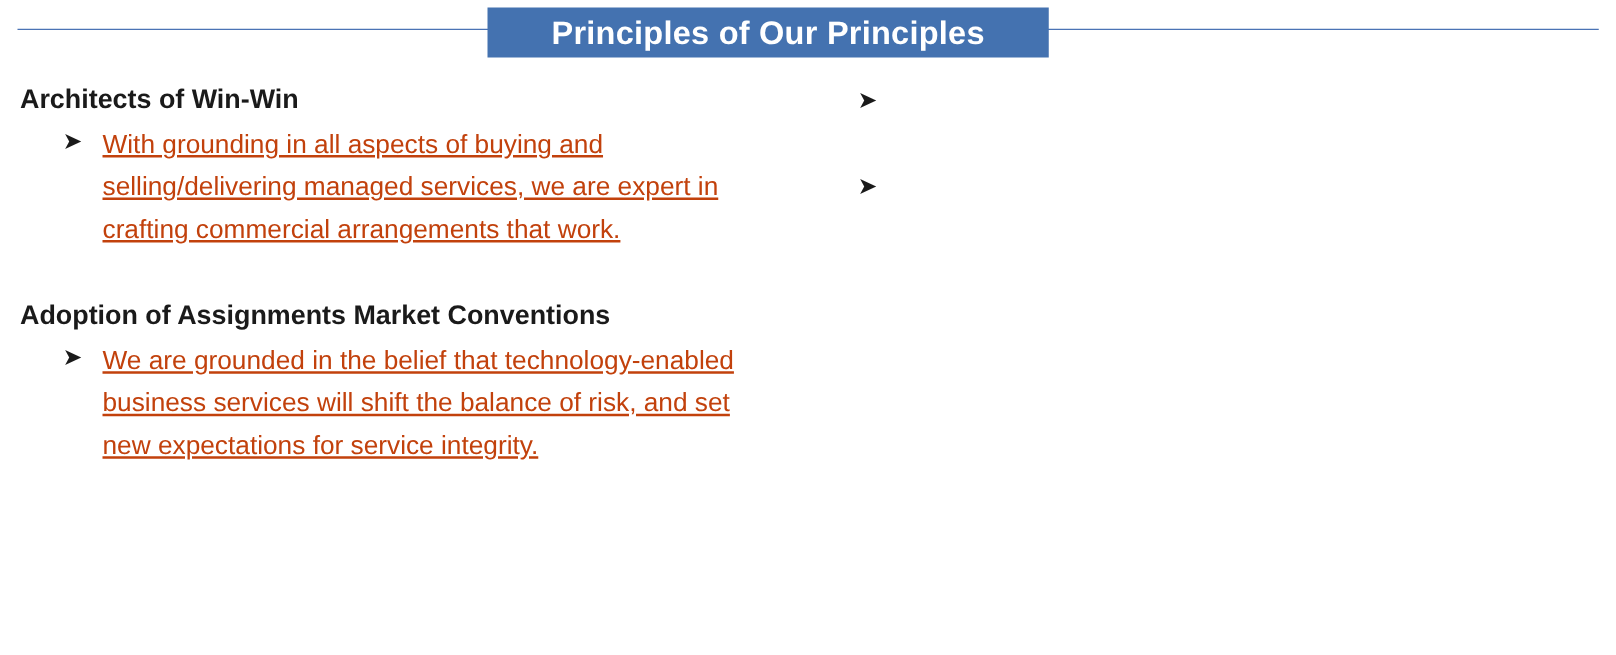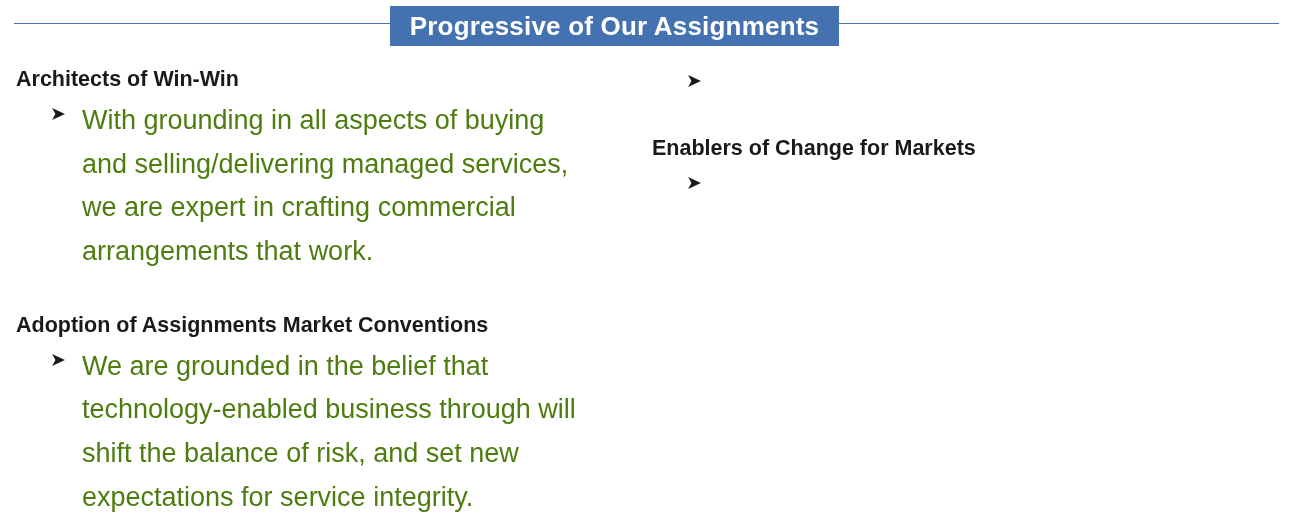--- a/index.html
+++ b/index.html
@@ -84,75 +84,75 @@
   .bullet-mark {
     flex: 0 0 auto;
     width: 32px;
     font-size: 19px;
     line-height: 1.62;
     color: #1a1a1a;
     text-align: left;
   }
   .bullet-text {
     flex: 1 1 auto;
-    font-size: 27px;
+    font-size: 21px;
     line-height: 1.62;
-    color: #4d7c0f;
+    color: #c2410c;
+    text-decoration: underline;
   }
 
   
   .b-win-win .bullet-text { max-width: 500px; }
   .b-progressive .bullet-text { max-width: 512px; }
   .b-transparency .bullet-text { max-width: 535px; }
   .b-enablers .bullet-text { max-width: 470px; }
 
   .b-progressive { margin-top: 2px; }
 </style>
 </head>
 <body>
 
 <div class="title-wrap">
   <div class="title-rule"></div>
   <div class="title-box">
-    <span class="title-text">Progressive of Our Assignments</span>
+    <span class="title-text">Principles of Our Principles</span>
   </div>
 </div>
 
 <div class="content">
 
   <div class="col col-left">
 
     <div class="block b-win-win">
       <div class="block-heading">Architects of Win-Win</div>
       <div class="bullet-row">
         <span class="bullet-mark">➤</span>
         <span class="bullet-text">With grounding in all aspects of buying and selling/delivering managed services, we are expert in crafting commercial arrangements that work.</span>
       </div>
     </div>
 
     <div class="block b-progressive">
       <div class="block-heading">Adoption of Assignments Market Conventions</div>
       <div class="bullet-row">
         <span class="bullet-mark">➤</span>
-        <span class="bullet-text">We are grounded in the belief that technology-enabled business through will shift the balance of risk, and set new expectations for service integrity.</span>
+        <span class="bullet-text">We are grounded in the belief that technology-enabled business services will shift the balance of risk, and set new expectations for service integrity.</span>
       </div>
     </div>
 
   </div>
 
   <div class="col col-right">
 
     <div class="block b-transparency">
       <div class="bullet-row">
         <span class="bullet-mark">➤</span>
       </div>
     </div>
 
     <div class="block b-enablers">
-      <div class="block-heading">Enablers of Change for Markets</div>
       <div class="bullet-row">
         <span class="bullet-mark">➤</span>
       </div>
     </div>
 
   </div>
 
 </div>
 
 </body></html>

